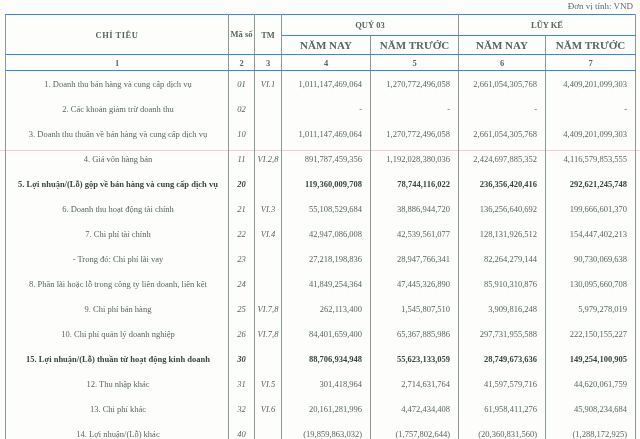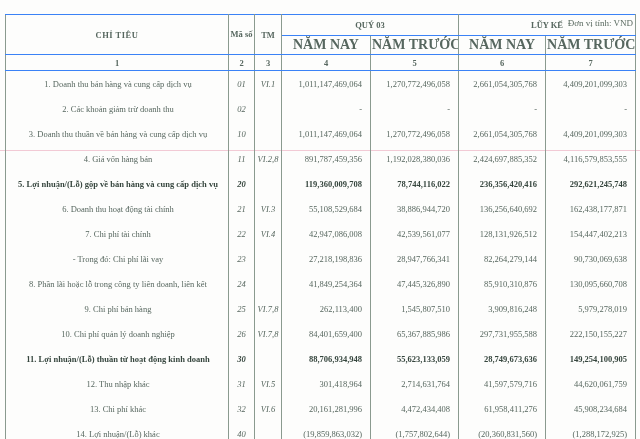--- a/index.html
+++ b/index.html
@@ -3,39 +3,39 @@
 <meta charset="utf-8">
 <style>
   html,body{margin:0;padding:0;}
   body{
     width:640px;height:439px;position:relative;overflow:hidden;
     background:#fdfdfc;
     font-family:"Liberation Serif", serif;
     color:#57675f;
   }
   .unit-label{
-    position:absolute;top:18px;right:7px;
+    position:absolute;top:1px;right:7px;
     font-size:9px;color:#5a6a60;
   }
   table.report{
     position:absolute;left:5px;top:14px;
     width:630px;border-collapse:collapse;table-layout:fixed;
   }
   table.report td,table.report th{
     border-left:1px solid #8a9a8f;border-right:1px solid #8a9a8f;
     font-size:8.5px;overflow:hidden;white-space:nowrap;
     color:#57675f;
   }
   thead th{
     border:1px solid #3b82f6;
     font-weight:bold;text-align:center;vertical-align:middle;
     color:#4a5a50;
   }
   thead tr.hrow-a th{height:18px;}
-  thead tr.hrow-b th{height:16px;font-size:14px;}
+  thead tr.hrow-b th{height:16px;font-size:11px;}
   thead tr.hrow-c th{height:13px;font-size:8.5px;}
   th.chi-tieu{font-size:9px;letter-spacing:.5px;}
   th.ma-so{white-space:normal;line-height:1.1;font-size:8.3px;}
   tbody td{height:23px;vertical-align:middle;}
   tbody tr:first-child td{border-top:1px solid #8a9a8f;}
   tbody tr:last-child td{border-bottom:1px solid #8a9a8f;}
   td.lbl{padding-left:3px;text-align:center;}
   td.ctr{text-align:center;font-style:italic;}
   td.num{text-align:right;padding-right:8px;}
   tr.bold td{font-weight:bold;color:#35453d;}
@@ -142,21 +142,21 @@
     <td class="num">292,621,245,748</td>
   </tr>
 
   <tr>
     <td class="lbl">6. Doanh thu hoạt động tài chính</td>
     <td class="ctr">21</td>
     <td class="ctr">VI.3</td>
     <td class="num">55,108,529,684</td>
     <td class="num">38,886,944,720</td>
     <td class="num">136,256,640,692</td>
-    <td class="num">162,438,177,871</td>
+    <td class="num">199,666,601,370</td>
   </tr>
 
   <tr>
     <td class="lbl">7. Chi phí tài chính</td>
     <td class="ctr">22</td>
     <td class="ctr">VI.4</td>
     <td class="num">42,947,086,008</td>
     <td class="num">42,539,561,077</td>
     <td class="num">128,131,926,512</td>
     <td class="num">154,447,402,213</td>
@@ -196,21 +196,21 @@
     <td class="lbl">10. Chi phí quản lý doanh nghiệp</td>
     <td class="ctr">26</td>
     <td class="ctr">VI.7,8</td>
     <td class="num">84,401,659,400</td>
     <td class="num">65,367,885,986</td>
     <td class="num">297,731,955,588</td>
     <td class="num">222,150,155,227</td>
   </tr>
 
   <tr class="bold">
-    <td class="lbl">11. Lợi nhuận/(Lỗ) thuần từ hoạt động kinh doanh</td>
+    <td class="lbl">15. Lợi nhuận/(Lỗ) thuần từ hoạt động kinh doanh</td>
     <td class="ctr">30</td>
     <td class="ctr"></td>
     <td class="num">88,706,934,948</td>
     <td class="num">55,623,133,059</td>
     <td class="num">28,749,673,636</td>
     <td class="num">149,254,100,905</td>
   </tr>
 
   <tr>
     <td class="lbl">12. Thu nhập khác</td>

